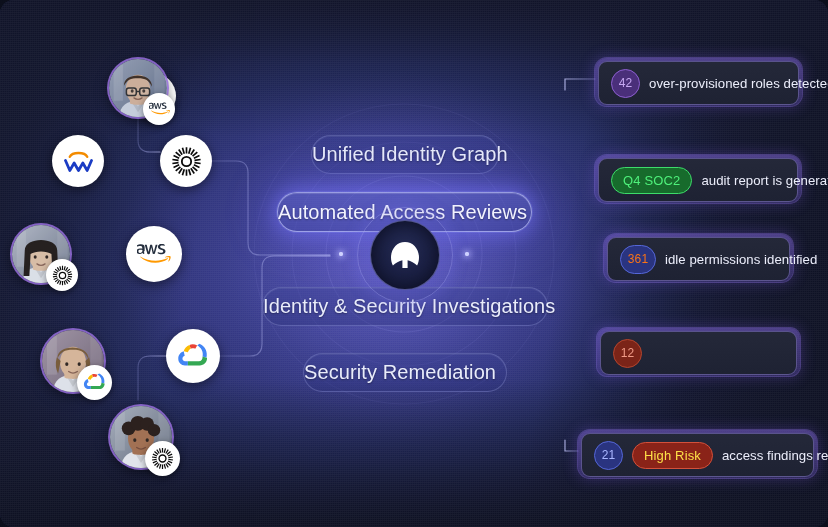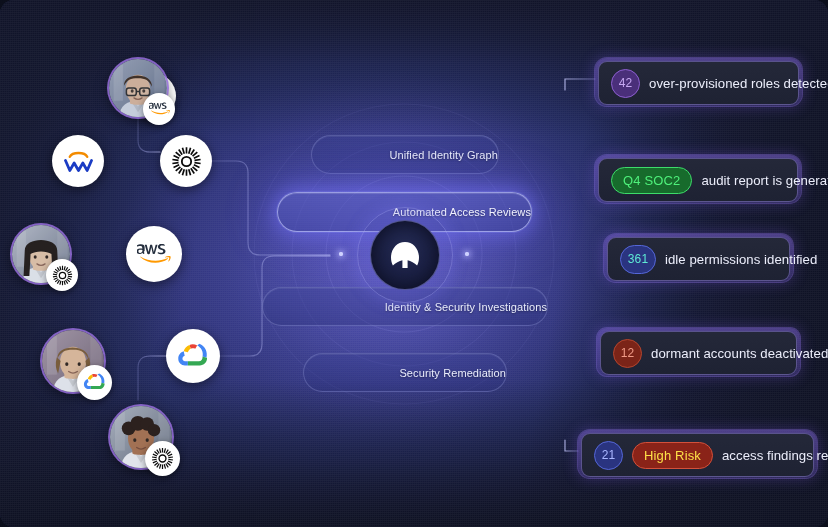--- a/index.html
+++ b/index.html
@@ -37,24 +37,24 @@
       repeating-linear-gradient(90deg, rgba(255,255,255,.5) 0 1px, rgba(0,0,0,0) 1px 2px);
   }
   .bg-rings{position:absolute;inset:0;}
 
   
   .wires{position:absolute;inset:0;}
 
   
   .pill{
     position:absolute;
-    display:flex;align-items:center;justify-content:flex-end;
+    display:flex;align-items:center;justify-content:flex-start;
     border-radius:999px;
     color:#e9ecfb;
-    font-size:11px;
+    font-size:20px;
     letter-spacing:.1px;
     white-space:nowrap;
     background:linear-gradient(180deg, rgba(60,66,150,0.40) 0%, rgba(42,48,122,0.34) 100%);
     border:1px solid rgba(150,155,215,0.35);
     box-shadow:inset 0 1px 0 rgba(255,255,255,0.06);
     text-shadow:0 1px 2px rgba(0,0,0,.35);
   }
   .pill.active{
     background:linear-gradient(180deg, rgba(96,100,205,0.55) 0%, rgba(70,74,175,0.48) 100%);
     border:1px solid rgba(186,190,248,0.72);
@@ -502,28 +502,27 @@
         </div>
       </div>
       <div class="card" style="left: 595px; top: 155px; width: 200px; height: 42px;">
         <div class="card-inner">
           <span class="chip-pill" style="background: rgb(23, 107, 44); color: rgb(78, 240, 122); border: 1px solid rgb(61, 220, 106);">Q4 SOC2</span>
           <span class="card-text">audit report is generated</span>
         </div>
       </div>
       <div class="card" style="left: 604px; top: 234px; width: 183px; height: 42px;">
         <div class="card-inner">
-          <span class="chip-num wide" style="background: rgb(42, 52, 128); color: #5eead4; border: 1px solid rgb(85, 103, 216);">361</span>
+          <span class="chip-num wide" style="background: rgb(42, 52, 128); color: #f97316; border: 1px solid rgb(85, 103, 216);">361</span>
           <span class="card-text">idle permissions identified</span>
         </div>
       </div>
       <div class="card" style="left: 597px; top: 328px; width: 197px; height: 42px; border-radius: 10px;">
         <div class="card-inner">
           <span class="chip-num" style="background: rgb(123, 36, 24); color: rgb(240, 154, 134); border: 1px solid rgb(181, 69, 46);">12</span>
-          <span class="card-text">dormant accounts deactivated</span>
         </div>
       </div>
       <div class="card" style="left: 578px; top: 430px; width: 233px; height: 42px;">
         <div class="card-inner">
           <span class="chip-num" style="background: rgb(42, 52, 128); color: rgb(170, 182, 255); border: 1px solid rgb(85, 103, 216);">21</span>
           <span class="chip-pill" style="background: rgb(138, 35, 24); color: #fde047; border: 1px solid rgb(212, 80, 58);">High Risk</span>
           <span class="card-text">access findings remediated</span>
         </div>
       </div>
     </div>

